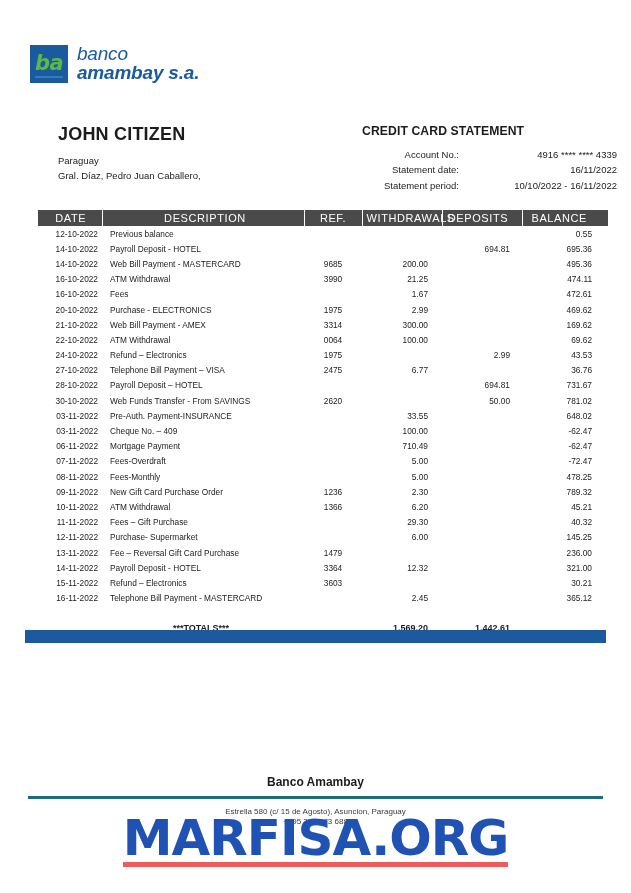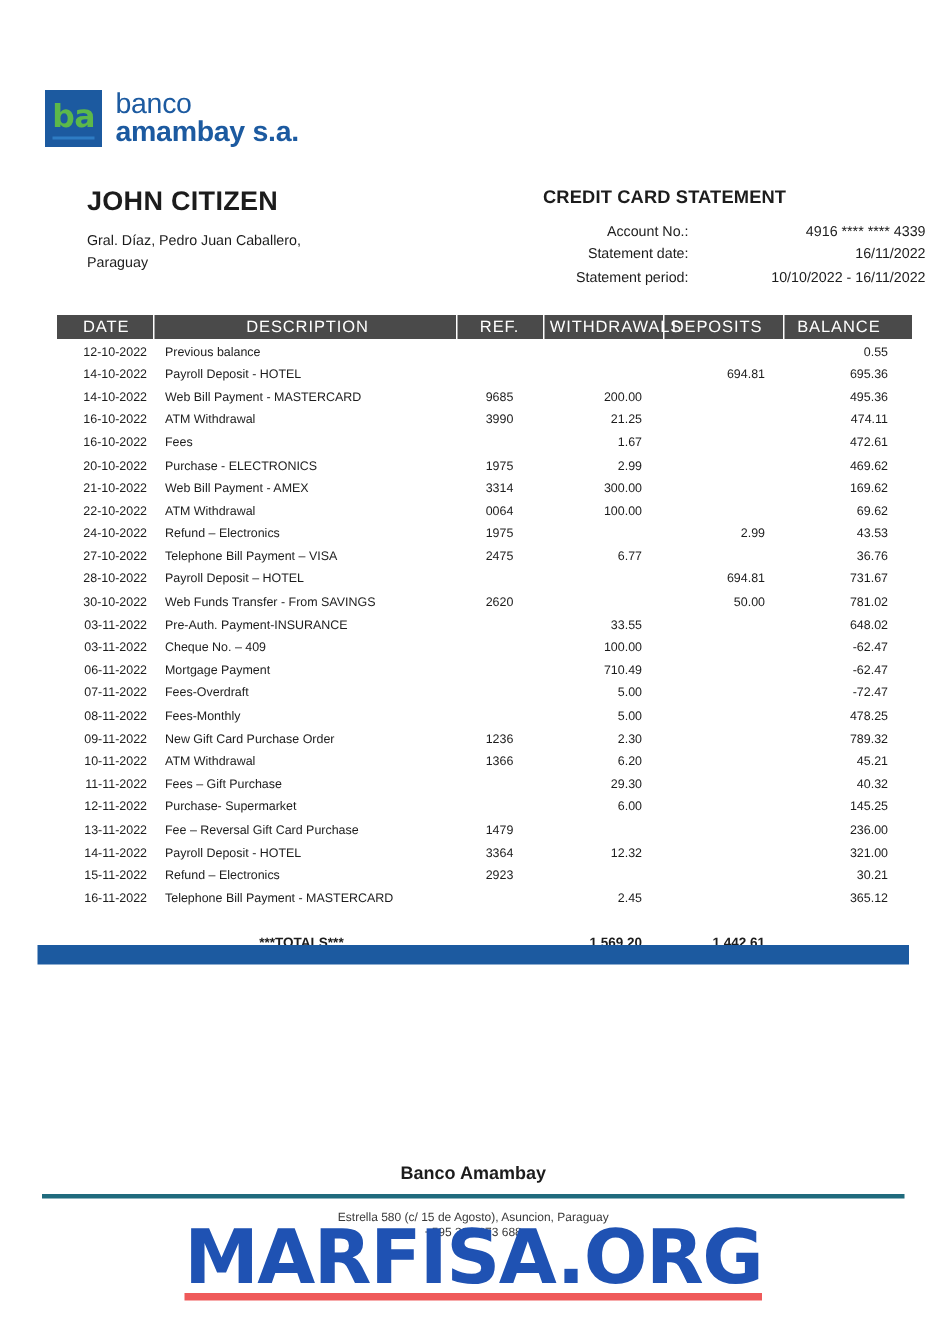--- a/index.html
+++ b/index.html
@@ -13,23 +13,24 @@
     position: relative;
     font-family: "Liberation Sans", sans-serif;
     color: #1c1c1c;
     overflow: hidden;
   }
 
   
   .logo-block {
     position: absolute;
     left: 30px;
-    top: 60px;
+    top: 44px;
     display: flex;
-    align-items: center;
+    align-items: flex-end;
+    font-style: italic;
   }
   .logo-mark {
     width: 38px;
     height: 38px;
     background: #1c5aa0;
     position: relative;
     flex: 0 0 auto;
   }
   .logo-mark .mark-text {
     position: absolute;
@@ -220,22 +221,22 @@
   </div>
   <div class="logo-words" style="color: rgb(28, 90, 160);">
     <div class="l1">banco</div>
     <div class="l2">amambay s.a.</div>
   </div>
 </div>
 
 <div class="cust-block">
   <div class="cust-name">JOHN CITIZEN</div>
   <div class="cust-addr">
+    <div>Paraguay</div>
     <div>Gral. Díaz, Pedro Juan Caballero,</div>
-    <div>Paraguay</div>
   </div>
 </div>
 
 <div class="stmt-block">
   <div class="stmt-title">CREDIT CARD STATEMENT</div>
   <div class="stmt-row">
     <span class="sk">Account No.:</span>
     <span class="sv">4916 **** **** 4339</span>
   </div>
   <div class="stmt-row">
@@ -440,21 +441,21 @@
         <td class="c-date">14-11-2022</td>
         <td class="c-desc">Payroll Deposit - HOTEL</td>
         <td class="c-ref">3364</td>
         <td class="c-wdr">12.32</td>
         <td class="c-dep"></td>
         <td class="c-bal">321.00</td>
       </tr>
       <tr>
         <td class="c-date">15-11-2022</td>
         <td class="c-desc">Refund – Electronics</td>
-        <td class="c-ref">2923</td>
+        <td class="c-ref">3603</td>
         <td class="c-wdr"></td>
         <td class="c-dep"></td>
         <td class="c-bal">30.21</td>
       </tr>
       <tr>
         <td class="c-date">16-11-2022</td>
         <td class="c-desc">Telephone Bill Payment - MASTERCARD</td>
         <td class="c-ref"></td>
         <td class="c-wdr">2.45</td>
         <td class="c-dep"></td>

